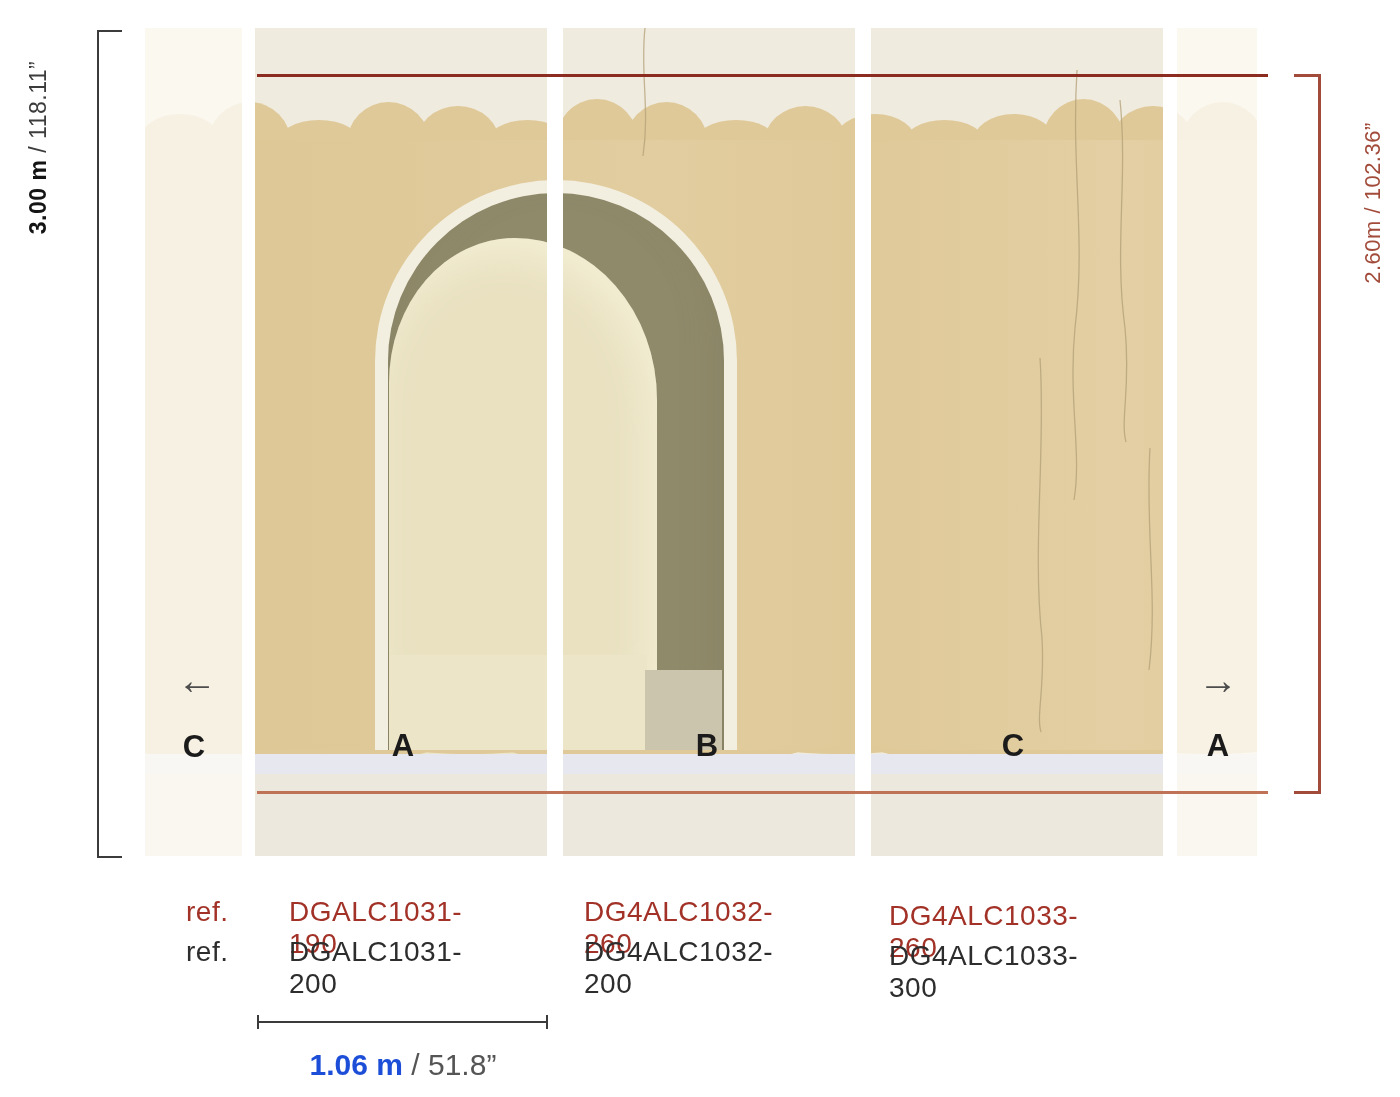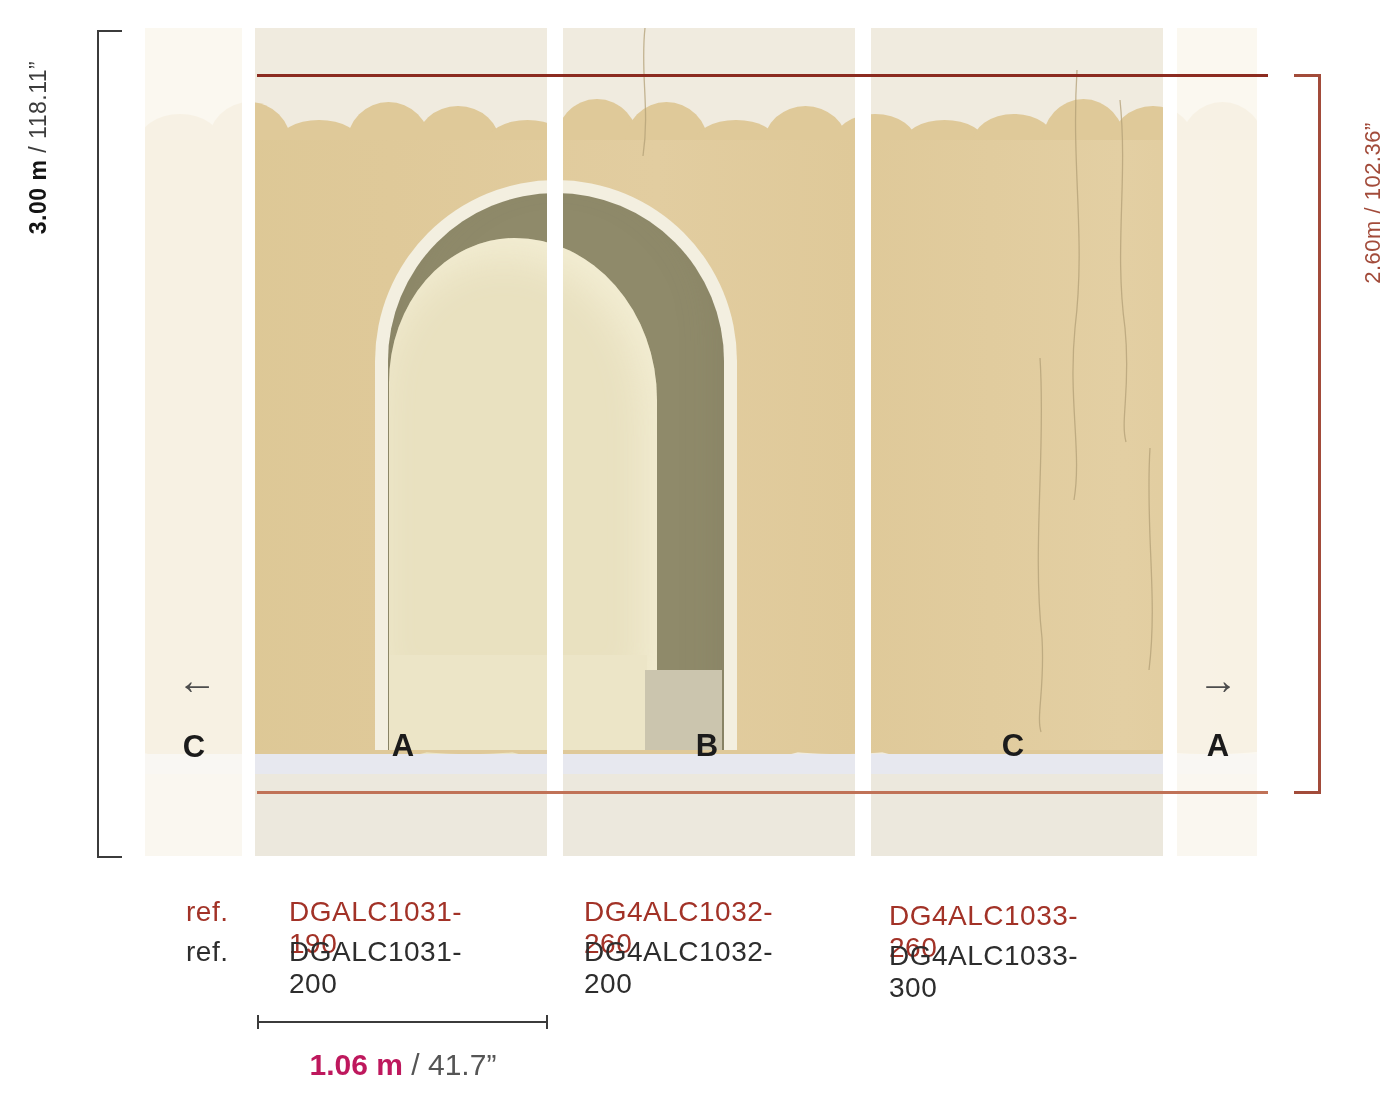--- a/index.html
+++ b/index.html
@@ -64,21 +64,21 @@
   .refrow .pre{position:absolute;left:186px;top:0;}
   .refrow .c1{position:absolute;left:289px;top:0;}
   .refrow .c2{position:absolute;left:584px;top:0;}
   .refrow .c3{position:absolute;left:889px;top:4px;}
   .refrow.r260{top:896px;color:var(--ref-red,#a23227);}
   .refrow.r300{top:936px;color:var(--text-dark,#2d2d2d);}
   .meas-line{left:257px;top:1021px;width:291px;height:2px;background:#3b3b3b;}
   .meas-tick{width:2px;height:14px;top:1015px;background:#3b3b3b;}
   .meas-tick.l{left:257px;} .meas-tick.r{left:546px;}
   .dim-bottom{position:absolute;left:237px;top:1048px;width:332px;text-align:center;font-size:30px;color:#555;white-space:nowrap;}
-  .dim-bottom b{color:#be185d;}
+  .dim-bottom b{color:#1d4ed8;}
 </style>
 </head>
 <body>
 
 <div id="stage">
 
   <div id="artwork">
     <div class="scallops">
       <i></i>
         <i></i>
@@ -165,15 +165,15 @@
   <div class="refrow r300">
     <span class="pre">ref.</span>
     <span class="c1">DGALC1031-200</span>
     <span class="c2">DG4ALC1032-200</span>
     <span class="c3">DG4ALC1033-300</span>
   </div>
 
   <div class="ln meas-line"></div>
   <div class="ln meas-tick l"></div>
   <div class="ln meas-tick r"></div>
-  <div class="dim-bottom"><b>1.06 m</b><span> / 41.7”</span></div>
+  <div class="dim-bottom"><b>1.06 m</b><span> / 51.8”</span></div>
 
 </div>
 
 </body></html>

